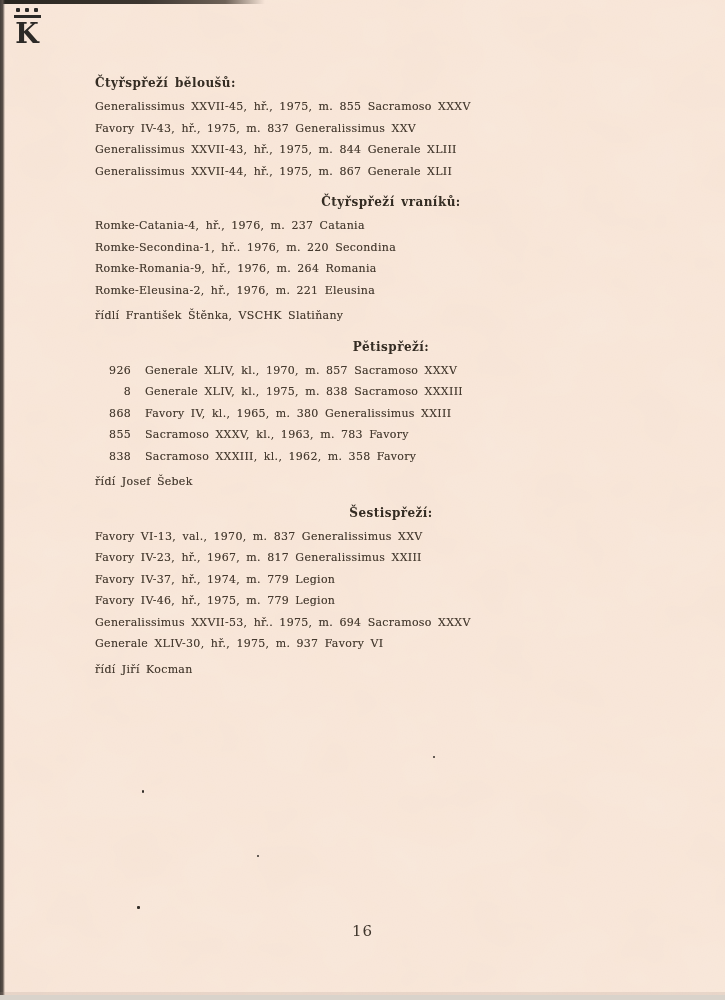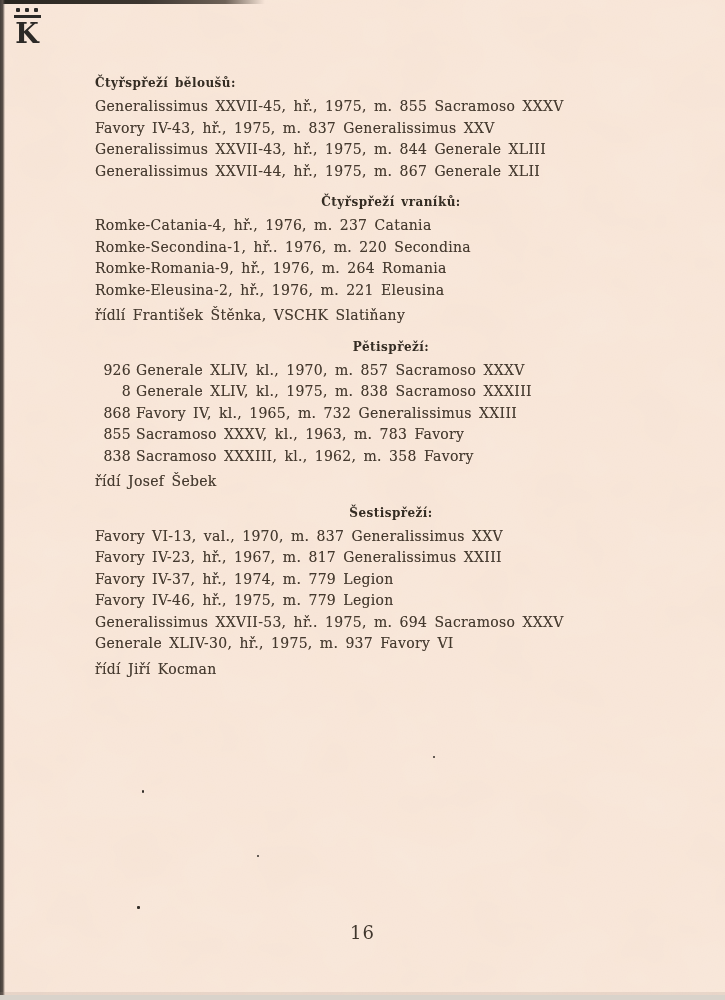--- a/index.html
+++ b/index.html
@@ -24,27 +24,27 @@
   .logo-dots{display:flex;gap:5px;justify-content:center;margin-bottom:3px;}
   .dot{width:4px;height:4px;background:#2c2a27;border-radius:1px;}
   .logo-bar{height:3px;background:#2c2a27;width:27px;margin:0 auto 2px;}
   .logo-k{font-weight:bold;font-size:27px;line-height:1;letter-spacing:0;}
   
   .content{position:absolute;left:95px;top:76px;right:38px;}
   .section{margin:0 0 8px 0;}
   .heading{font-size:12px;font-weight:bold;color:#342c23;margin:0 0 6px 0;
     letter-spacing:.45px;word-spacing:2px;}
   .section + .section .heading{margin-top:13px;text-align:center;}
-  .line{margin:0;font-size:14px;line-height:21.5px;letter-spacing:.3px;word-spacing:2.5px;
+  .line{margin:0;font-size:11px;line-height:21.5px;letter-spacing:.3px;word-spacing:2.5px;
     white-space:nowrap;text-shadow:0 0 .5px rgba(62,50,40,.45);}
   .manager{margin-top:4px;}
-  .num{display:inline-block;width:36px;text-align:right;margin-right:5px;}
+  .num{display:inline-block;width:36px;text-align:right;margin-right:14px;}
   
   .page-number{position:absolute;left:0;right:0;top:922px;text-align:center;
-    font-size:18px;letter-spacing:1px;color:#3f362c;}
+    font-size:15px;letter-spacing:1px;color:#3f362c;}
   
   .speck{position:absolute;background:#332e28;border-radius:1px;}
   .speck.s1{left:142px;top:790px;width:2px;height:3px;}
   .speck.s2{left:433px;top:756px;width:2px;height:2px;}
   .speck.s3{left:257px;top:855px;width:2px;height:2px;}
   .speck.s4{left:137px;top:906px;width:3px;height:3px;}
 </style>
 </head>
 <body>
 
@@ -94,21 +94,21 @@
       <p class="line">Romke-Secondina-1, hř.. 1976, m. 220 Secondina</p>
       <p class="line">Romke-Romania-9, hř., 1976, m. 264 Romania</p>
       <p class="line">Romke-Eleusina-2, hř., 1976, m. 221 Eleusina</p>
       <p class="line manager">řídlí František Štěnka, VSCHK Slatiňany</p>
     </section>
 
     <section class="section">
       <h2 class="heading">Pětispřeží:</h2>
       <p class="line"><span class="num">926</span><span>Generale XLIV, kl., 1970, m. 857 Sacramoso XXXV</span></p>
       <p class="line"><span class="num">8</span><span>Generale XLIV, kl., 1975, m. 838 Sacramoso XXXIII</span></p>
-      <p class="line"><span class="num">868</span><span>Favory IV, kl., 1965, m. 732 Generalissimus XXIII</span></p>
+      <p class="line"><span class="num">868</span><span>Favory IV, kl., 1965, m. 380 Generalissimus XXIII</span></p>
       <p class="line"><span class="num">855</span><span>Sacramoso XXXV, kl., 1963, m. 783 Favory</span></p>
       <p class="line"><span class="num">838</span><span>Sacramoso XXXIII, kl., 1962, m. 358 Favory</span></p>
       <p class="line manager">řídí Josef Šebek</p>
     </section>
 
     <section class="section">
       <h2 class="heading">Šestispřeží:</h2>
       <p class="line">Favory VI-13, val., 1970, m. 837 Generalissimus XXV</p>
       <p class="line">Favory IV-23, hř., 1967, m. 817 Generalissimus XXIII</p>
       <p class="line">Favory IV-37, hř., 1974, m. 779 Legion</p>

